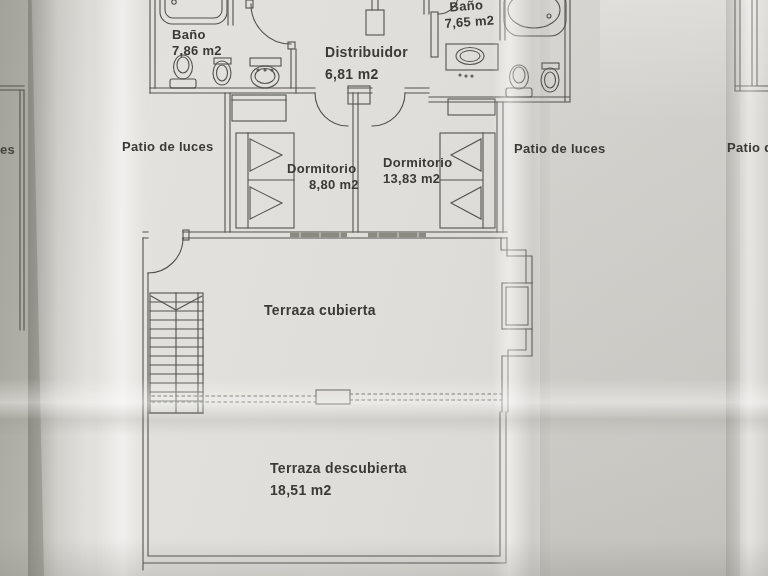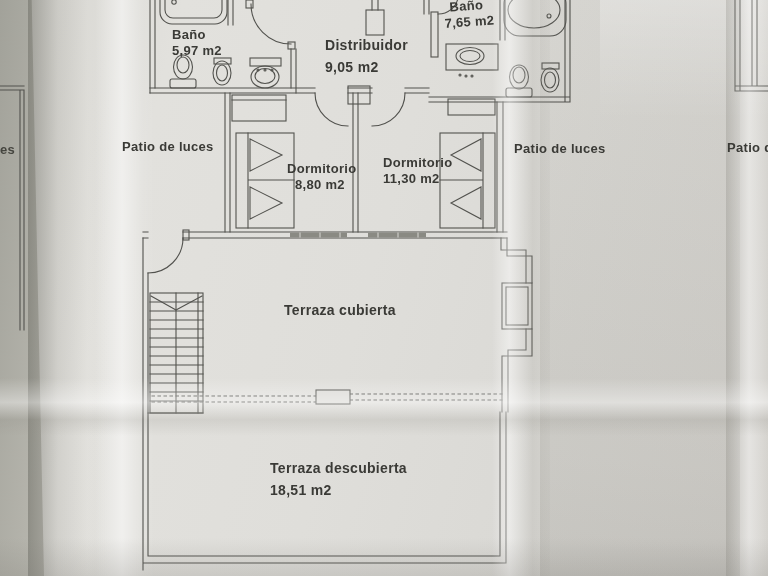--- a/index.html
+++ b/index.html
@@ -14,21 +14,21 @@
   .f-right-tint{left:540px;width:200px;background:linear-gradient(180deg,rgba(170,168,160,.12),rgba(148,146,138,.22) 80%,rgba(140,138,130,.26));}
   .f-tr-bright{left:600px;width:168px;height:120px;background:linear-gradient(180deg,rgba(255,255,255,.25),rgba(0,0,0,0));}
   .f-right-crease{left:492px;width:58px;background:linear-gradient(90deg,rgba(0,0,0,0),rgba(255,255,255,.45) 30%,rgba(150,148,140,.18) 70%,rgba(160,158,150,.08));}
   .f-right-crease2{left:726px;width:42px;background:linear-gradient(90deg,rgba(118,116,108,.25),rgba(255,255,255,.35) 55%,rgba(200,198,190,.12));}
   .f-horiz{top:378px;left:0;width:100%;height:58px;background:linear-gradient(180deg,rgba(0,0,0,0),rgba(255,255,255,.4) 42%,rgba(142,140,132,.18) 72%,rgba(0,0,0,0));}
   .f-bottom{top:538px;left:0;width:100%;height:38px;background:linear-gradient(180deg,rgba(0,0,0,0),rgba(125,123,117,.22));}
   svg.plan{position:absolute;left:0;top:0;}
   .lbl{position:absolute;color:#3a3a36;font-weight:bold;white-space:nowrap;}
   .m{font-size:13px;line-height:16px;letter-spacing:.3px;}
   .big{font-size:14px;line-height:22px;letter-spacing:.3px;}
-  .dist{font-size:14px;line-height:22px;letter-spacing:.3px;}
+  .dist{font-size:14px;line-height:22px;letter-spacing:.3px;margin-top:7px;}
   .tilt{transform:rotate(-4deg);}
   .frag{color:#45453f;text-align:right;}
 </style>
 </head>
 <body>
 
 <div class="stage">
 
   <div class="ov f-left-strip"></div>
   <div class="ov f-left-shadow"></div>
@@ -181,48 +181,48 @@
     </g>
   </svg>
 
   <div class="ov f-right-crease"></div>
   <div class="ov f-right-crease2"></div>
   <div class="ov f-horiz"></div>
   <div class="ov f-bottom"></div>
 
   <div class="lbl m" style="left:172px;top:27px">
     <div>Baño</div>
-    <div>5,97 m2</div>
+    <div>7,86 m2</div>
   </div>
   <div class="lbl dist" style="left:325px;top:34px">
     <div>Distribuidor</div>
-    <div>9,05 m2</div>
+    <div>6,81 m2</div>
   </div>
   <div class="lbl m tilt" style="left:450px;top:-2px">
     <div>Baño</div>
     <div style="margin-left:-6px">7,65 m2</div>
   </div>
   <div class="lbl m" style="left:122px;top:139px">
     <div>Patio de luces</div>
   </div>
   <div class="lbl m" style="left:287px;top:161px">
     <div>Dormitorio</div>
-    <div style="margin-left:8px">8,80 m2</div>
+    <div style="margin-left:22px">8,80 m2</div>
   </div>
   <div class="lbl m" style="left:383px;top:155px">
     <div>Dormitorio</div>
-    <div>11,30 m2</div>
+    <div>13,83 m2</div>
   </div>
   <div class="lbl m" style="left:514px;top:141px">
     <div>Patio de luces</div>
   </div>
   <div class="lbl m" style="left:727px;top:140px">
     <div>Patio de luces</div>
   </div>
-  <div class="lbl big" style="left:284px;top:299px">
+  <div class="lbl big" style="left:264px;top:299px">
     <div>Terraza cubierta</div>
   </div>
   <div class="lbl big" style="left:270px;top:457px">
     <div>Terraza descubierta</div>
     <div>18,51 m2</div>
   </div>
   <div class="lbl m frag" style="left:0px;top:142px">
     <div>es</div>
   </div>
 

